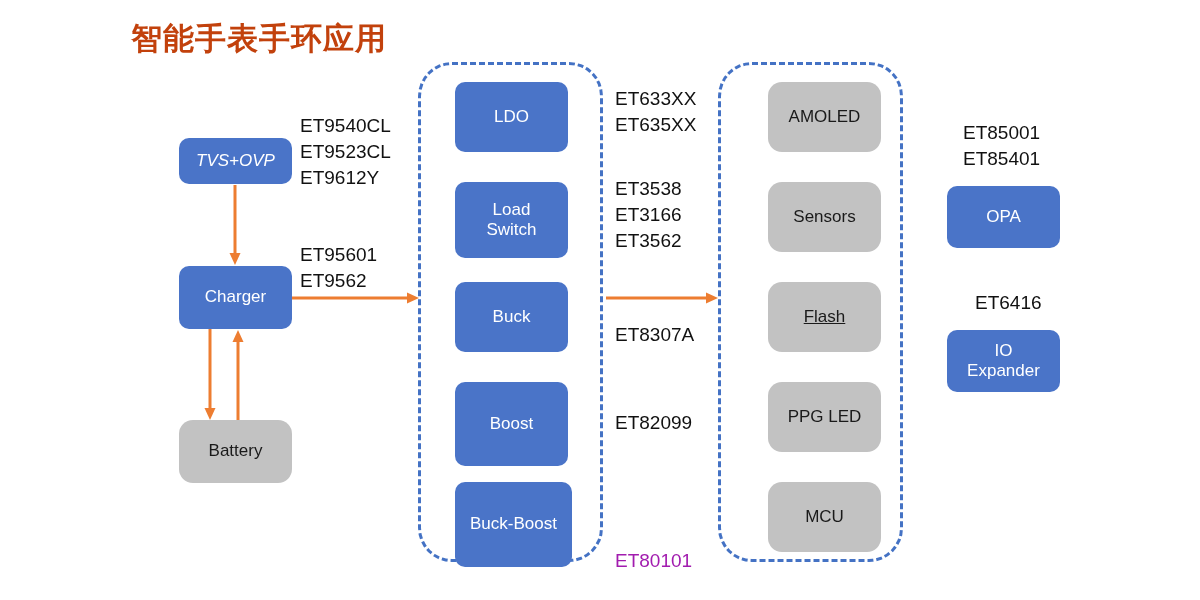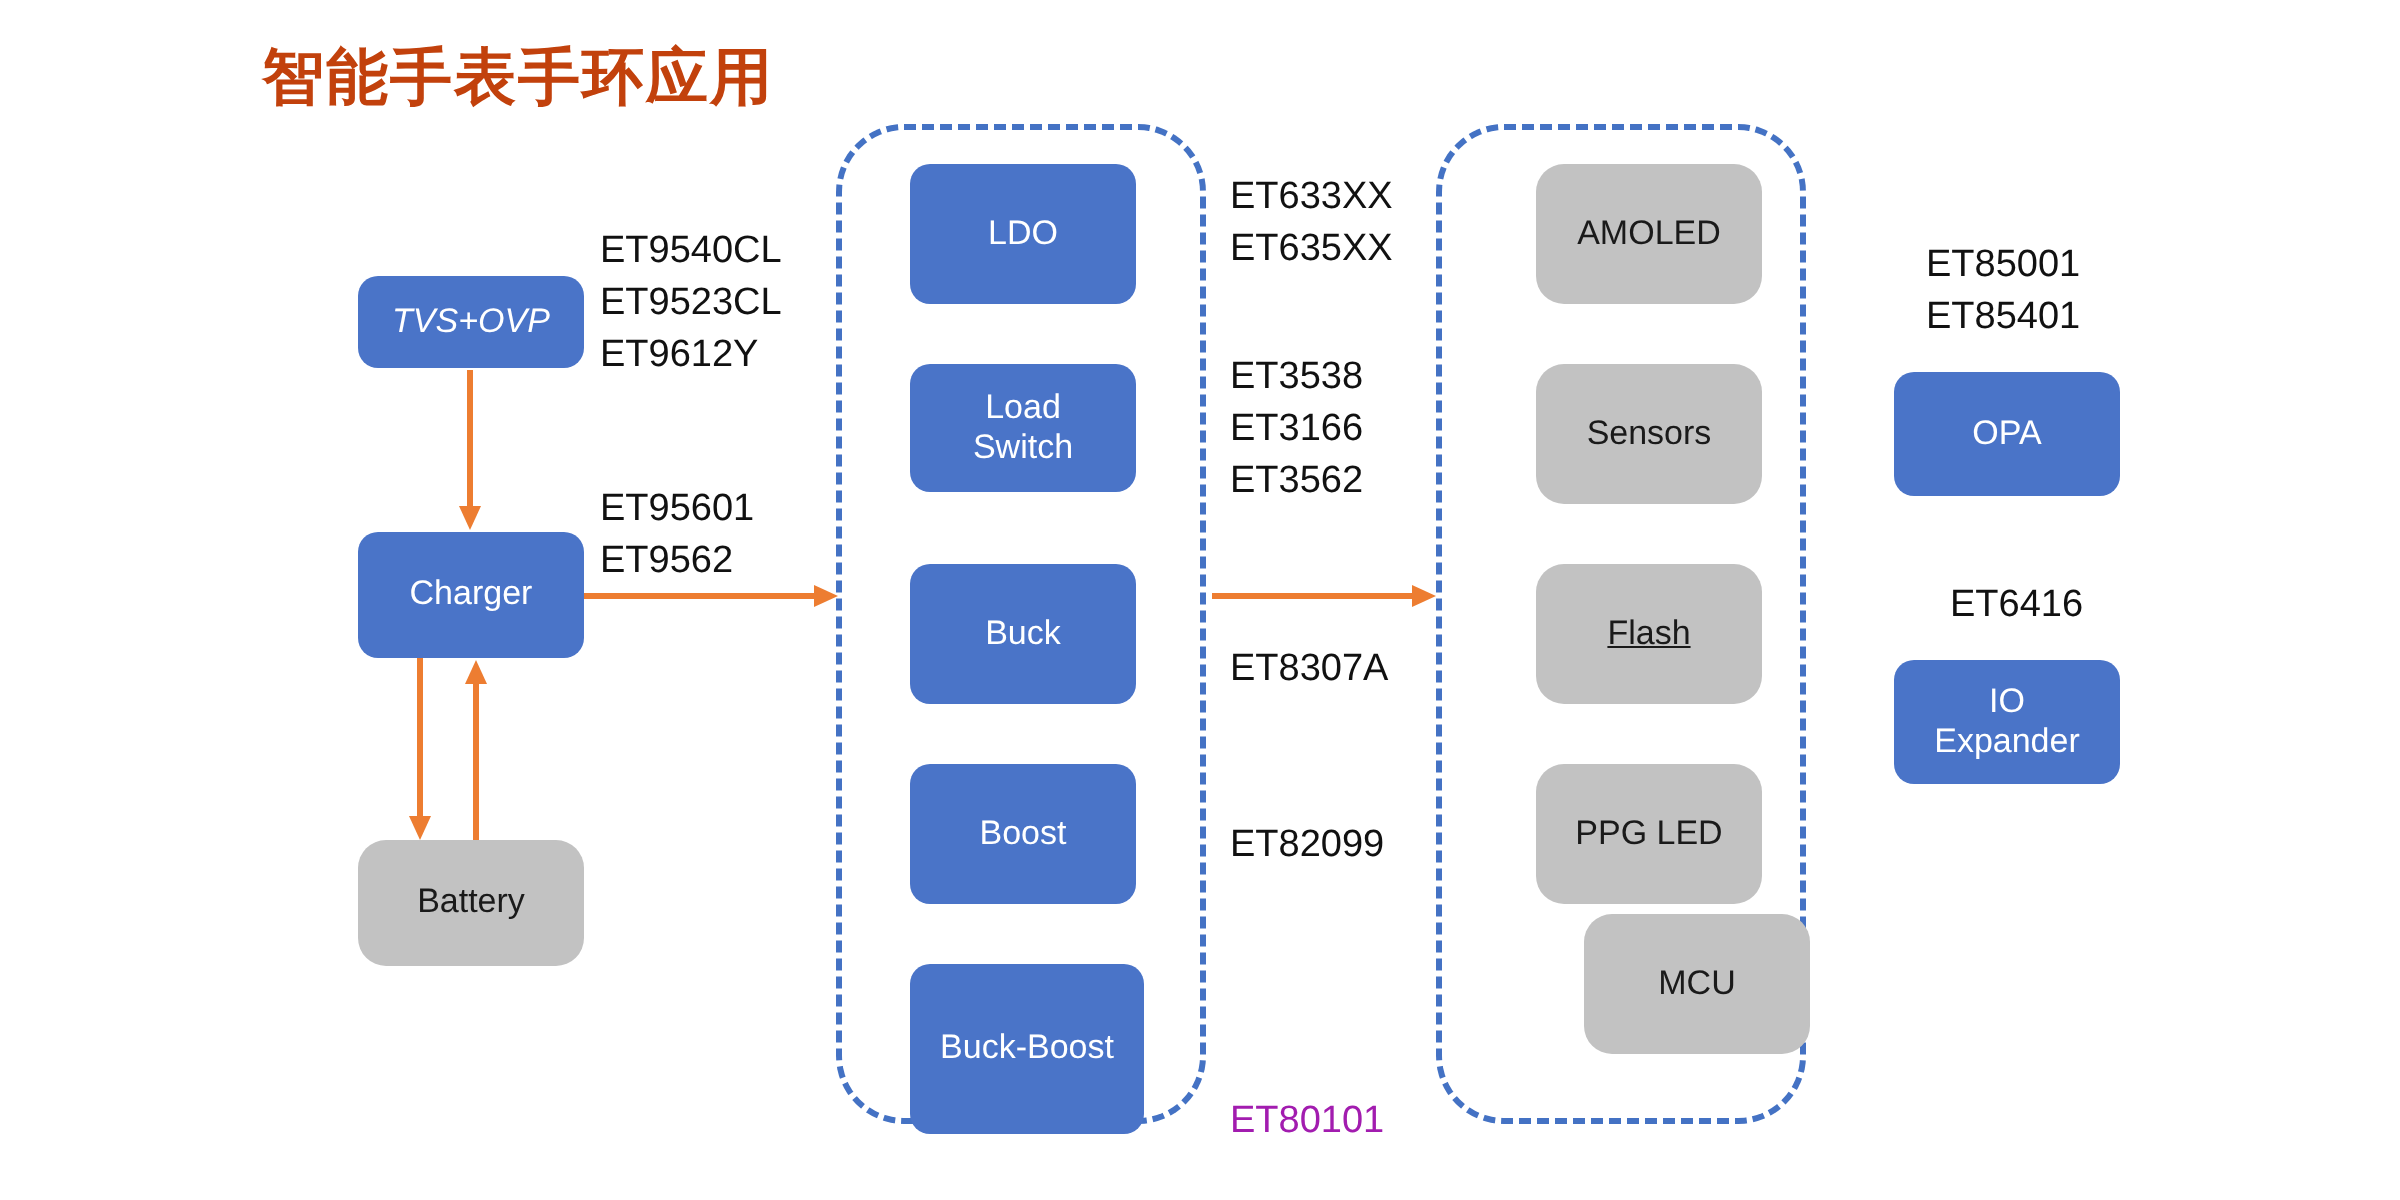--- a/index.html
+++ b/index.html
@@ -136,28 +136,28 @@
       <line x1="0" y1="7" x2="117" y2="7" stroke="#ED7D31" stroke-width="3"></line>
       <polygon points="127,7 115,1.5 115,12.5" fill="#ED7D31"></polygon>
     </svg>
   </div>
 
   <div class="dashed-group" style="left:418px; top:62px; width:185px; height:500px;"></div>
 
   <div class="block blue" style="left:455px; top:82px; width:113px; height:70px;">
     <span style="white-space:pre-line;">LDO</span>
   </div>
-  <div class="block blue" style="left:455px; top:182px; width:113px; height:64px;">
+  <div class="block blue" style="left:455px; top:182px; width:113px; height:76px;">
     <span style="white-space:pre-line;">Load
 Switch</span>
   </div>
   <div class="block blue" style="left:455px; top:282px; width:113px; height:70px;">
     <span style="white-space:pre-line;">Buck</span>
   </div>
-  <div class="block blue" style="left:455px; top:382px; width:113px; height:70px;">
+  <div class="block blue" style="left:455px; top:382px; width:113px; height:84px;">
     <span style="white-space:pre-line;">Boost</span>
   </div>
   <div class="block blue" style="left:455px; top:482px; width:117px; height:85px;">
     <span style="white-space:pre-line;">Buck-Boost</span>
   </div>
 
   <div class="caption" style="left:615px; top:86px;">ET633XX
 ET635XX</div>
   <div class="caption" style="left:615px; top:176px;">ET3538
 ET3166
@@ -180,21 +180,21 @@
   </div>
   <div class="block grey" style="left:768px; top:182px; width:113px; height:70px;">
     <span>Sensors</span>
   </div>
   <div class="block grey" style="left:768px; top:282px; width:113px; height:70px;text-decoration:underline;">
     <span>Flash</span>
   </div>
   <div class="block grey" style="left:768px; top:382px; width:113px; height:70px;">
     <span>PPG LED</span>
   </div>
-  <div class="block grey" style="left:768px; top:457px; width:113px; height:70px;margin-left:24px;">
+  <div class="block grey" style="left:768px; top:482px; width:113px; height:70px;">
     <span>MCU</span>
   </div>
 
   <div class="caption" style="left:963px; top:120px;">ET85001
 ET85401</div>
 
   <div class="block blue" style="left:947px; top:186px; width:113px; height:62px;">
     <span>OPA</span>
   </div>
 

